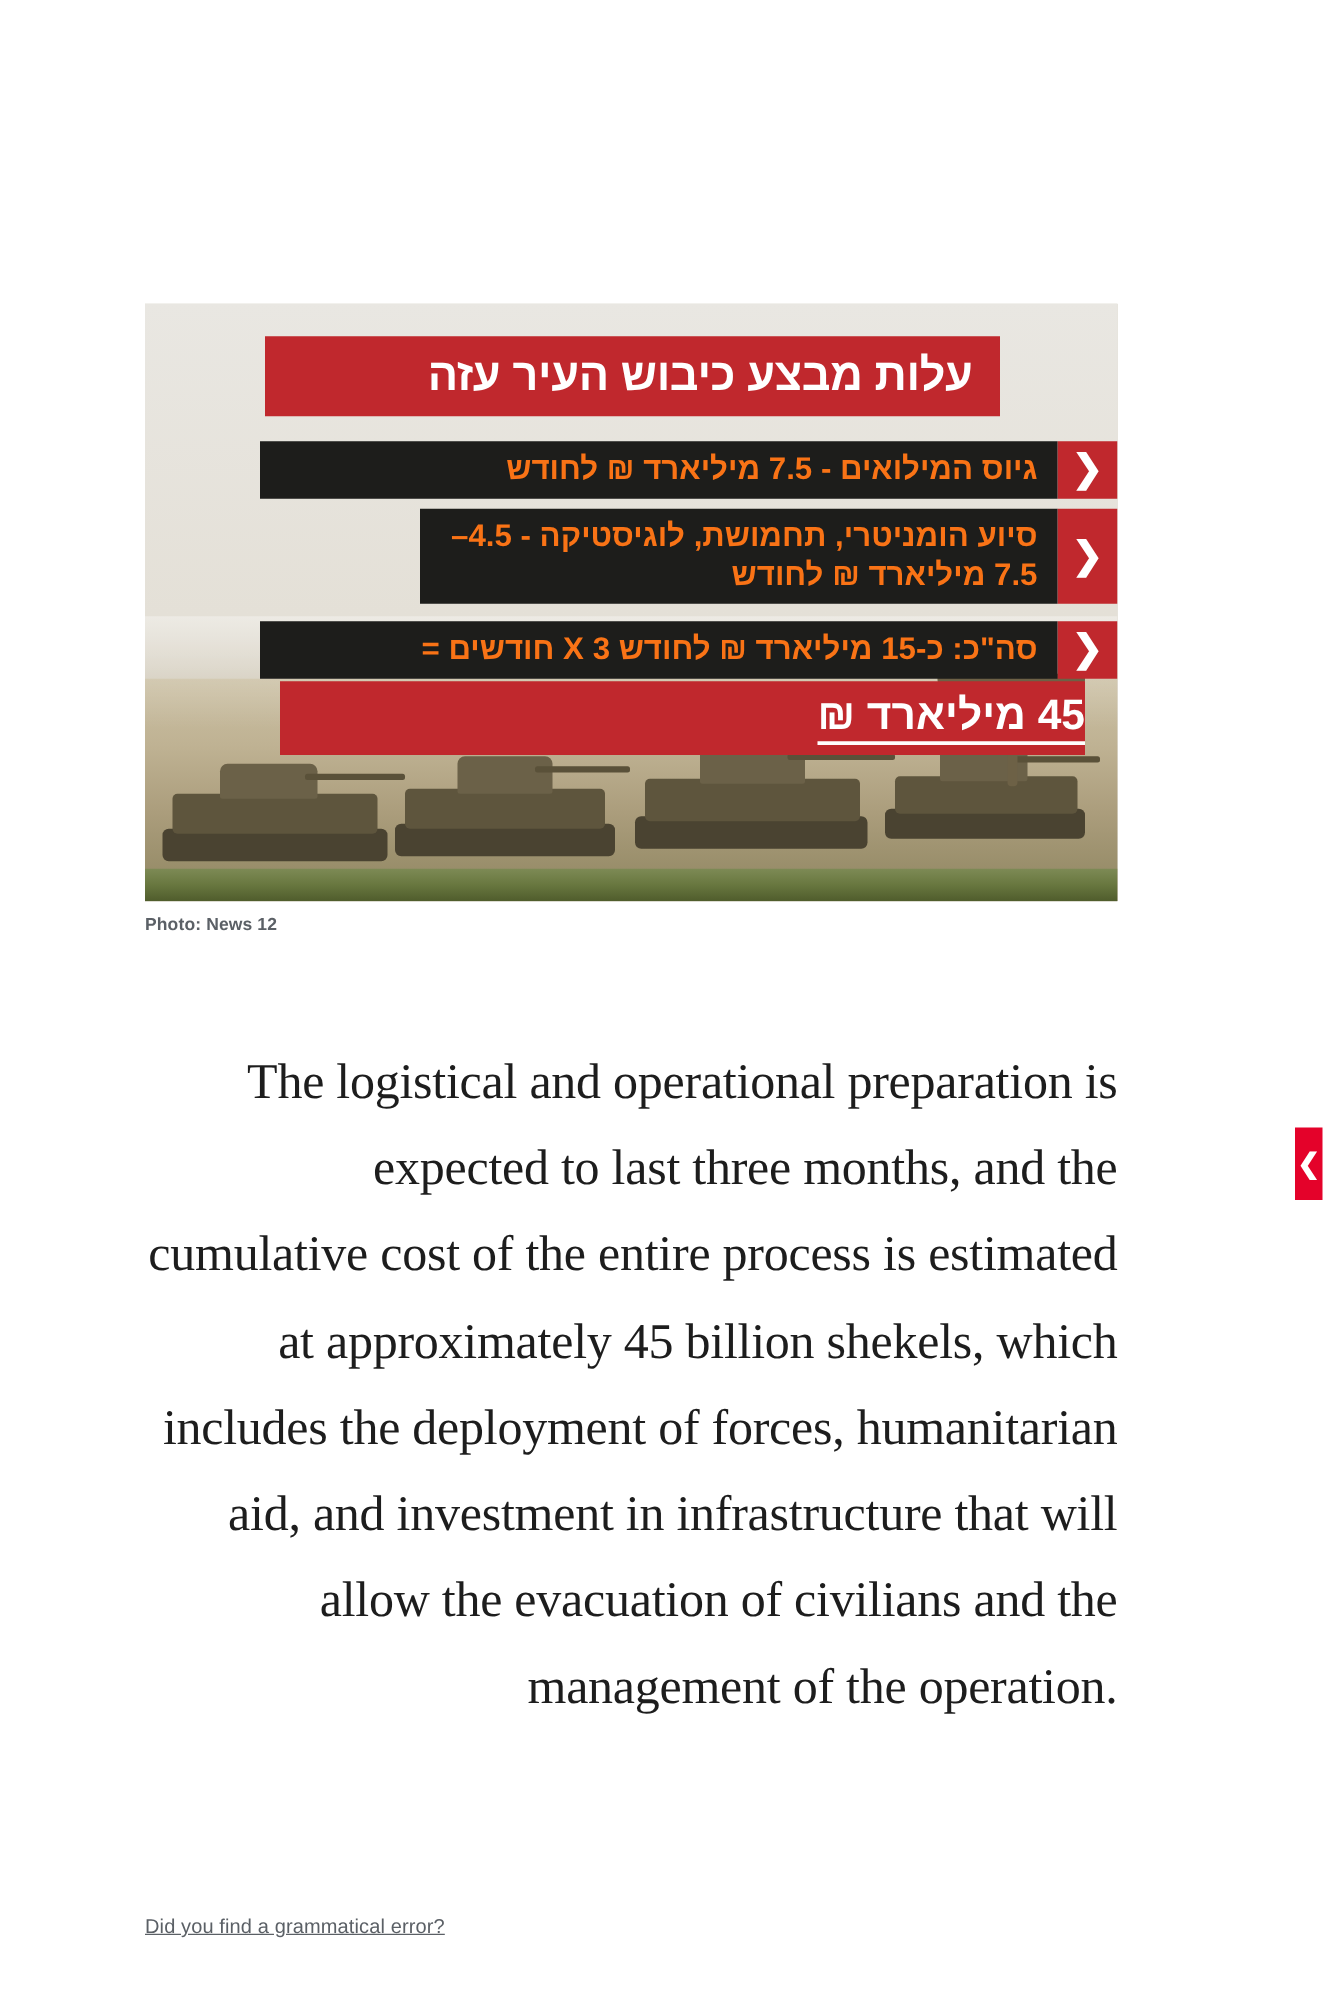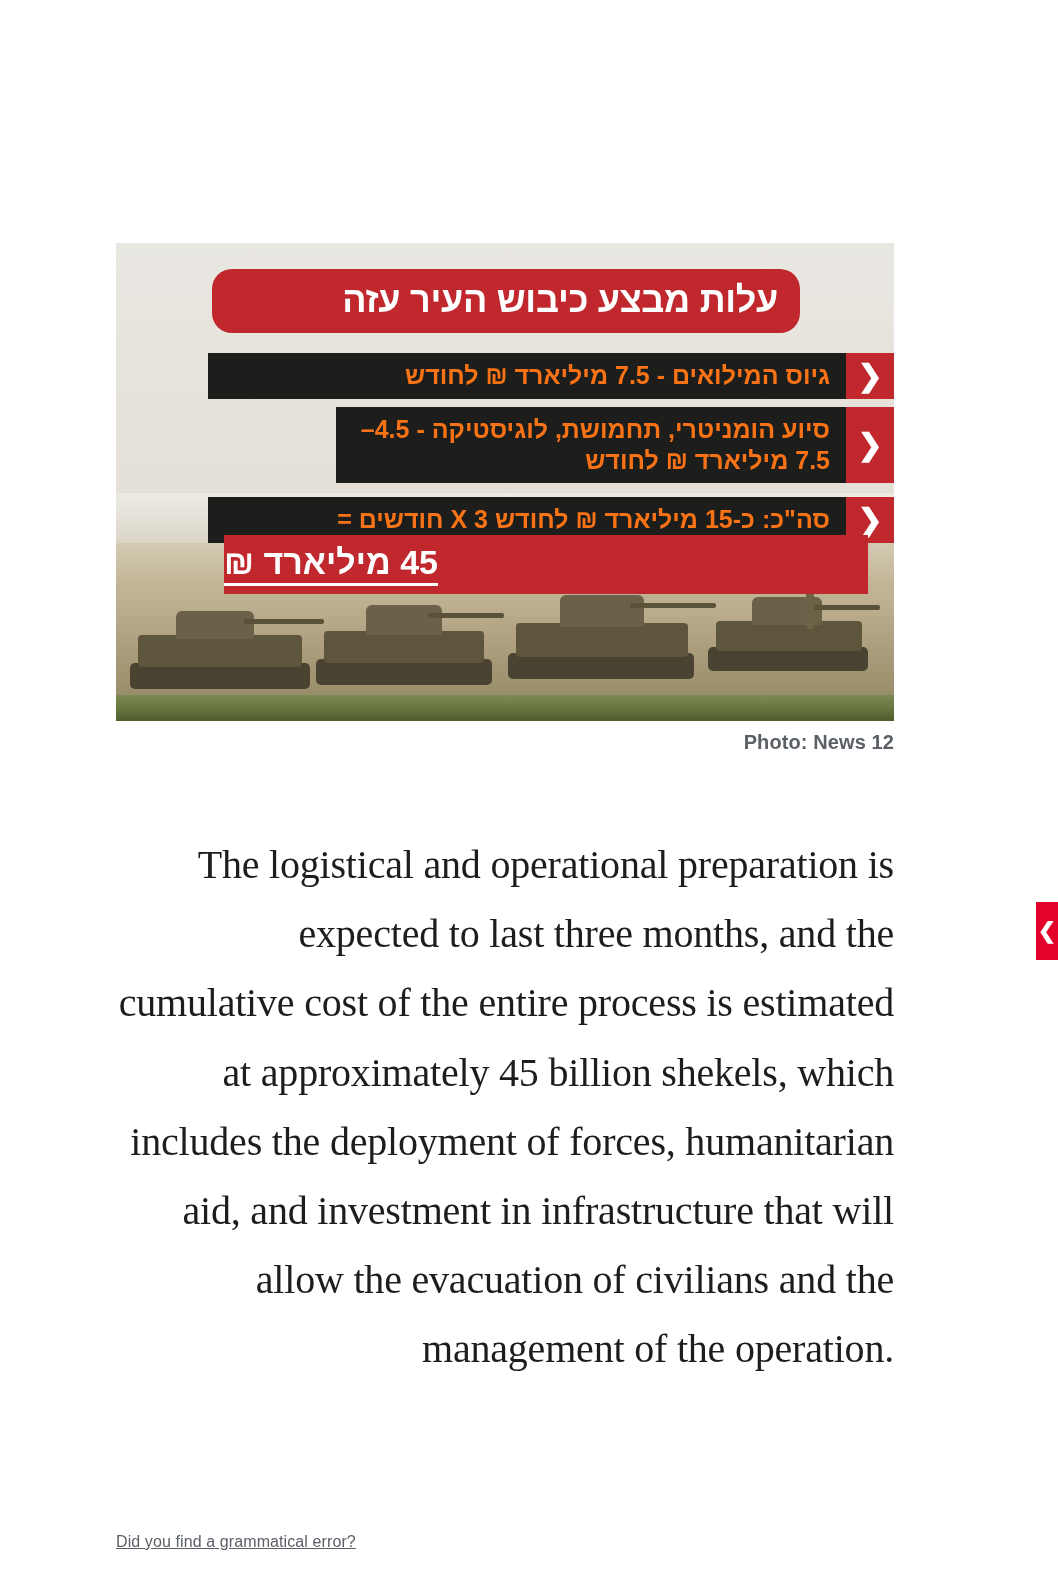--- a/index.html
+++ b/index.html
@@ -137,21 +137,20 @@
     width: 588px;
     background: #c0282d;
     color: #ffffff;
     font-size: 36px;
     font-weight: 700;
     text-align: right;
     padding: 10px 22px 12px 22px;
     box-sizing: border-box;
     direction: rtl;
     letter-spacing: -0.3px;
-    border-radius: 20px;
   }
 
   .info-row {
     position: absolute;
     display: flex;
     align-items: stretch;
     direction: rtl;
   }
   .row-arrow {
     width: 48px;
@@ -184,39 +183,39 @@
 
   .row2 { left: 92px; top: 150px; width: 686px; }
   .row2 .row-text { width: 510px; display: block; }
 
   .row3 { left: 92px; top: 240px; width: 686px; }
   .row3 .row-text { width: 638px; }
 
   .info-total {
     position: absolute;
     left: 108px;
-    top: 278px;
+    top: 288px;
     width: 644px;
     background: #c0282d;
     color: #ffffff;
-    text-align: left;
+    text-align: right;
     font-size: 34px;
     font-weight: 700;
     padding: 8px 0 12px 0;
     direction: rtl;
   }
   .info-total span {
     border-bottom: 3px solid #ffffff;
     padding-bottom: 2px;
   }
 
   .figure-credit {
     margin-top: 10px;
-    text-align: right;
-    font-size: 20px;
+    text-align: left;
+    font-size: 14px;
     font-weight: 700;
     color: #5b6066;
     letter-spacing: 0.1px;
   }
 
   
   .edge-chip {
     position: absolute;
     right: 0;
     top: 902px;

